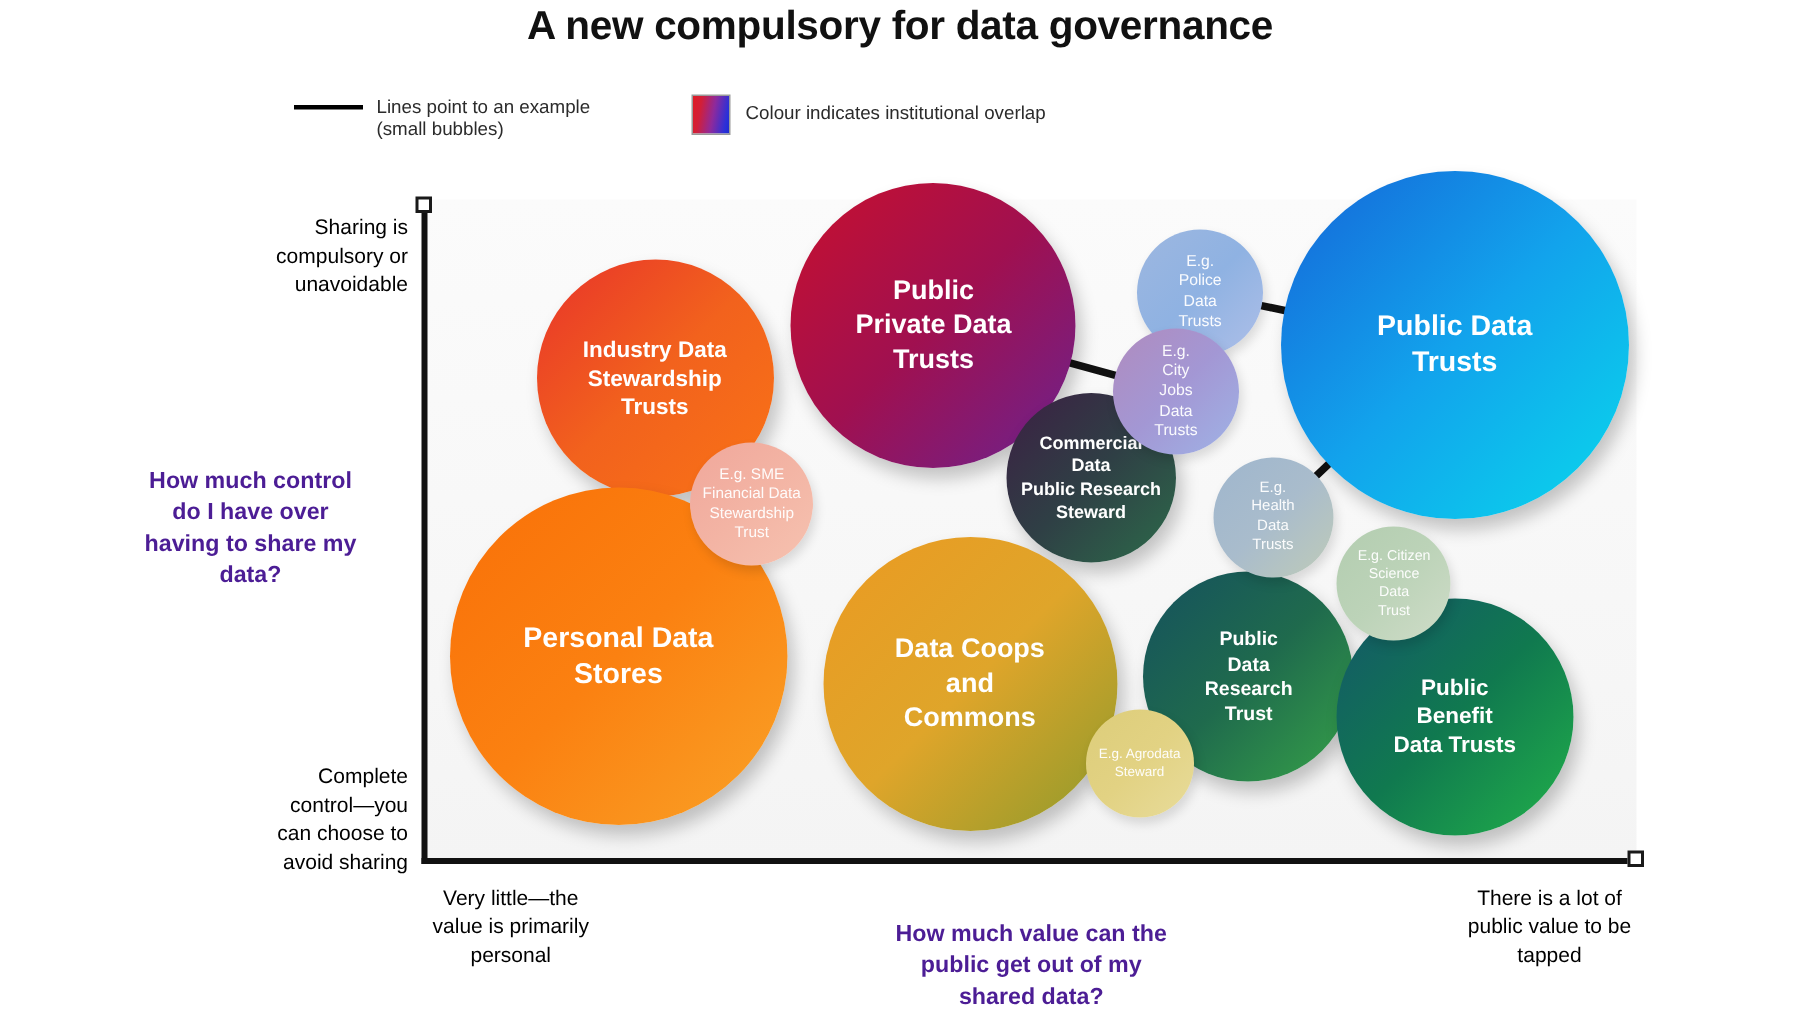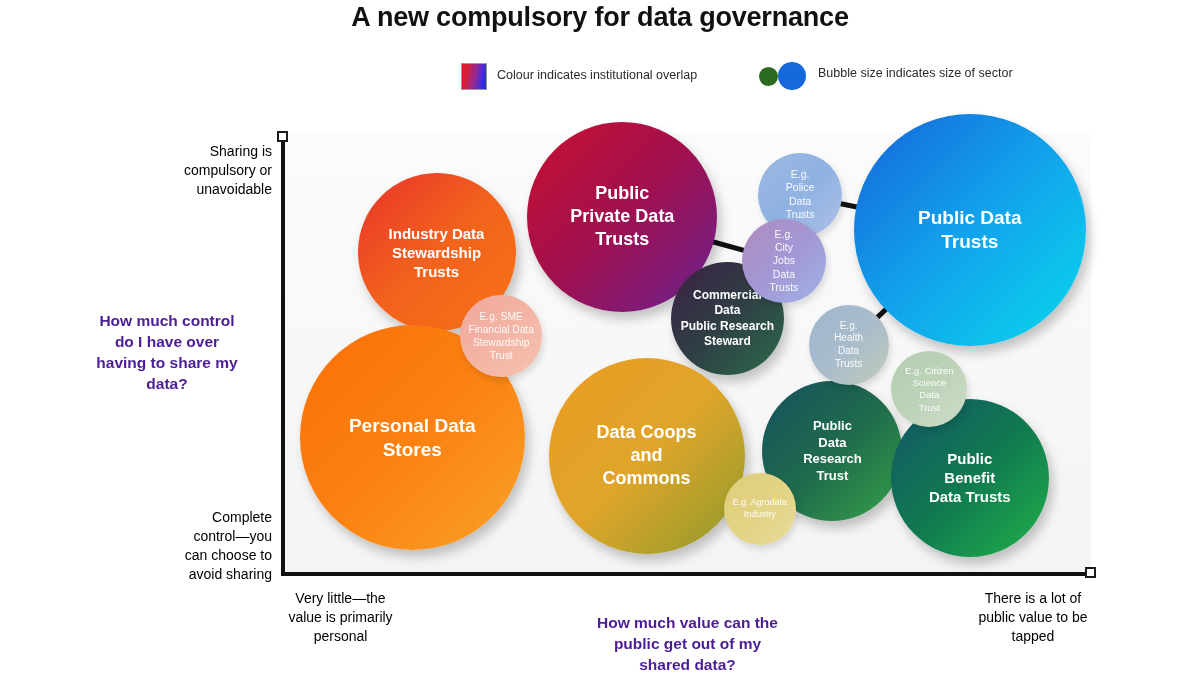--- a/index.html
+++ b/index.html
@@ -175,33 +175,31 @@
     border-radius: 1px;
   }
 </style>
 </head>
 <body>
 
 <div id="title">A new compulsory for data governance</div>
 
 <div id="legend">
 
+  <div class="legend-item" id="legend-line-item">
+    <div id="legend-line-swatch"></div>
+    <div class="legend-text">Lines point to an example
+(small bubbles)</div>
+  </div>
 
   <div class="legend-item" id="legend-colour-item">
     <div id="legend-colour-swatch"></div>
     <div class="legend-text" id="legend-colour-text">Colour indicates institutional overlap</div>
   </div>
 
-  <div class="legend-item" id="legend-size-item">
-    <div id="legend-size-swatch">
-      <div id="legend-dot-small"></div>
-      <div id="legend-dot-large"></div>
-    </div>
-    <div class="legend-text" id="legend-size-text">Bubble size indicates size of sector</div>
-  </div>
 
 </div>
 
 <div id="plot-area"></div>
 
 <div id="axis-y"></div>
 <div id="axis-x"></div>
 <div class="axis-handle" id="axis-handle-top"></div>
 <div class="axis-handle" id="axis-handle-right"></div>
 
@@ -300,15 +298,15 @@
 Trusts</span>
     </div>
     <div class="bubble minor" style="width: 76px; height: 76px; left: 891.4px; top: 351.36px; background: linear-gradient(135deg, rgb(179, 205, 176) 0%, rgb(188, 211, 184) 50%, rgb(207, 220, 200) 100%); font-size: 9.5px; line-height: 12.16px; color: rgba(255, 255, 255, 0.95);">
       <span class="bubble-label">E.g. Citizen
 Science
 Data
 Trust</span>
     </div>
     <div class="bubble minor" style="width: 72px; height: 72px; left: 723.72px; top: 472.7px; background: linear-gradient(135deg, rgb(221, 205, 122) 0%, rgb(226, 210, 131) 50%, rgb(232, 220, 155) 100%); font-size: 9px; line-height: 11.52px; color: rgba(255, 255, 255, 0.95);">
       <span class="bubble-label">E.g. Agrodata
-Industry</span>
+Steward</span>
     </div>
   </div>
 
 </body></html>

